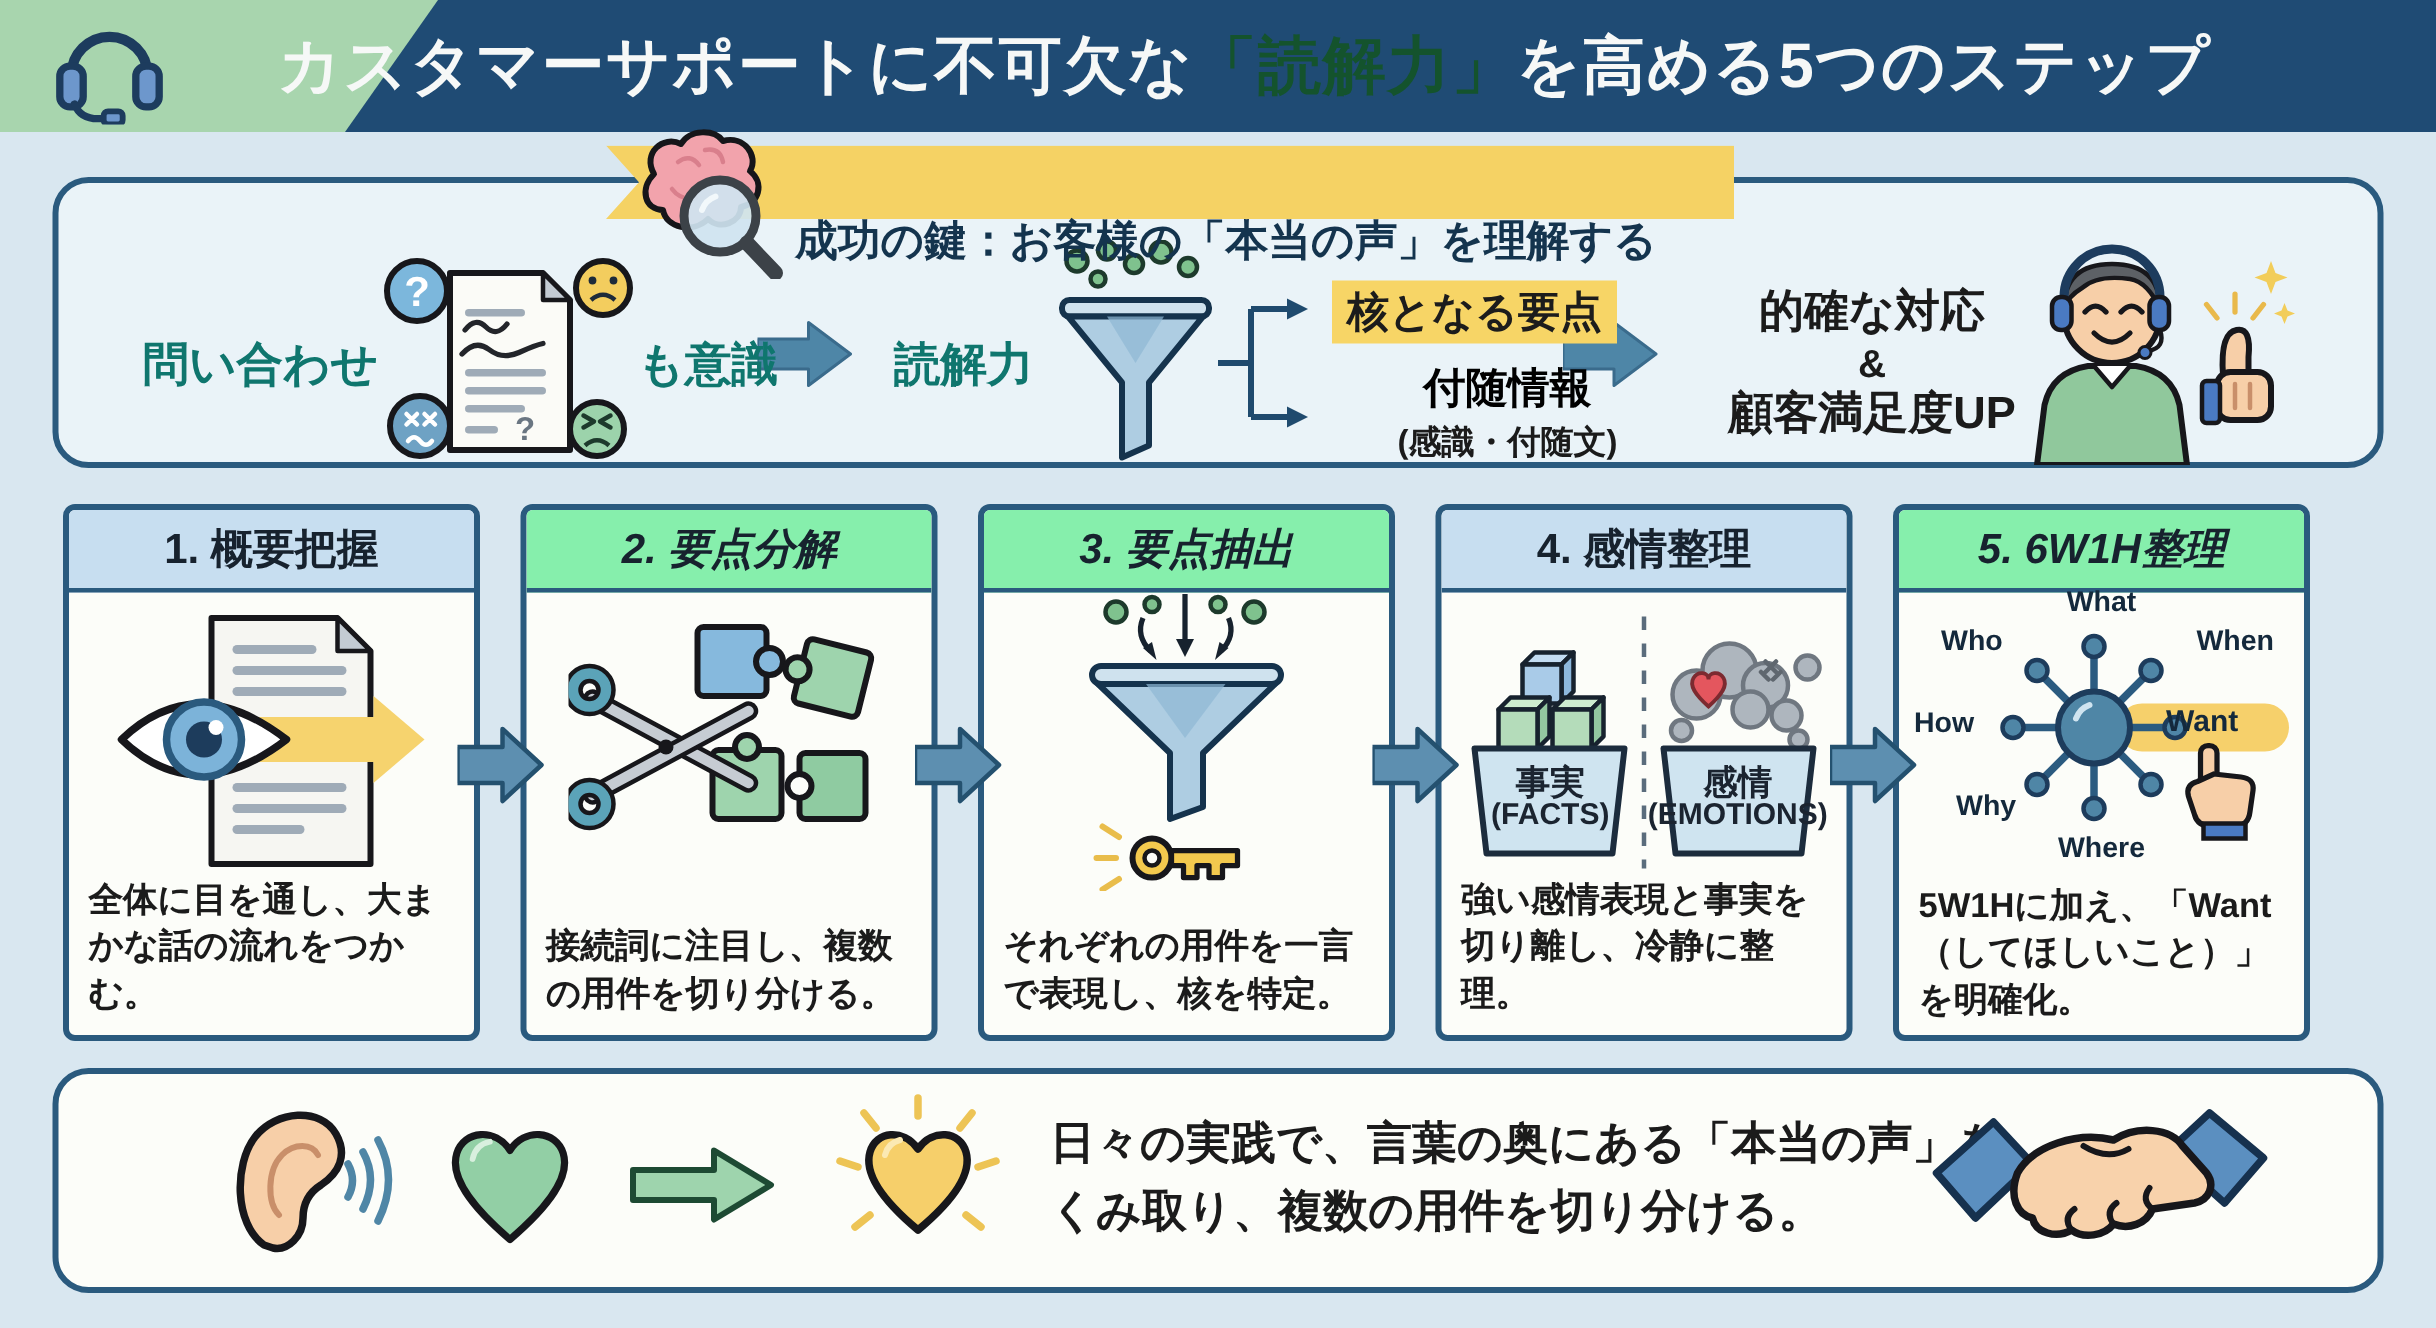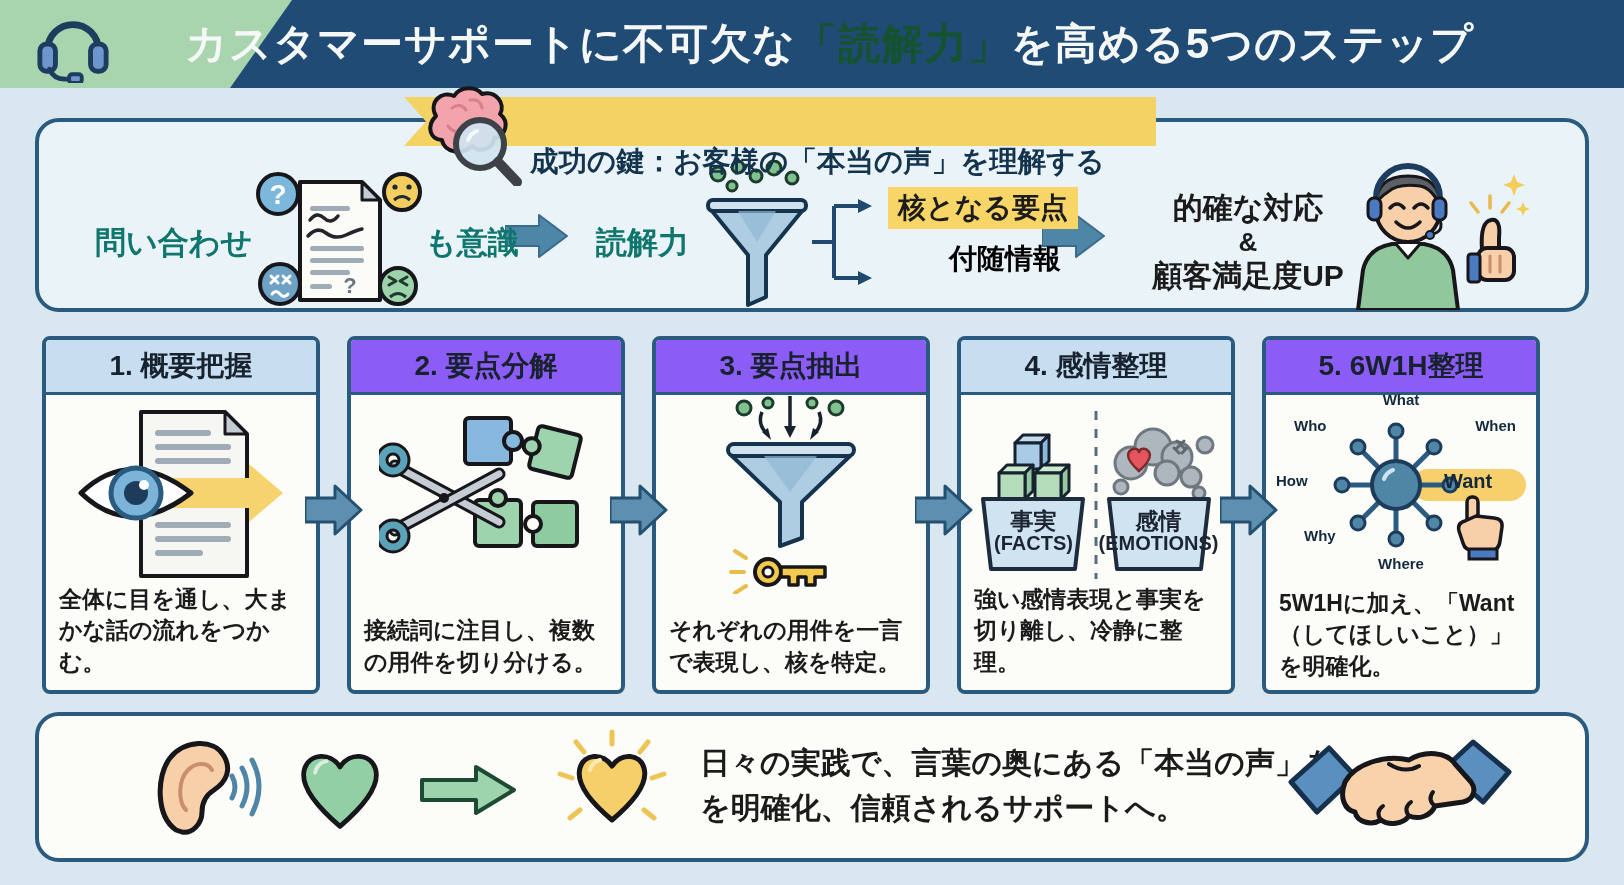--- a/index.html
+++ b/index.html
@@ -33,33 +33,33 @@
   .sub-info .l2{font-size:22px;font-weight:bold;color:#1b1b1b;margin-top:2px;}
   .result-text{width:250px;text-align:center;font-weight:bold;color:#1b1b1b;line-height:1.22;z-index:3;}
   .result-text .r1,.result-text .r3{font-size:30px;}
   .result-text .r2{font-size:26px;}
   
   .card{top:336px;width:278px;height:358px;background:#fcfdf9;border:4px solid #2a5a7e;
     border-radius:8px;box-sizing:border-box;overflow:hidden;}
   .card-head{height:52px;display:flex;align-items:center;justify-content:center;
     font-size:28px;font-weight:bold;color:#17222e;border-bottom:3px solid #2a5a7e;}
   .head-blue{background:#c7def0;}
-  .head-green{background:#8b5cf6;}
+  .head-green{background:#86efac;font-style:italic;}
   .card-icon{position:absolute;left:0;right:0;top:55px;height:198px;
     display:flex;align-items:center;justify-content:center;}
   .card-desc{position:absolute;left:13px;right:11px;bottom:12px;font-size:23px;
     font-weight:bold;color:#1b1b1b;line-height:1.36;}
   .step-arrow{top:484px;z-index:4;}
   
   .fe-wrap{position:relative;width:250px;height:175px;}
   .fe-label{position:absolute;width:125px;text-align:center;color:#1b2430;line-height:1.05;}
   .fe-label .a{font-size:23px;font-weight:bold;}
   .fe-label .b{font-size:20px;font-weight:bold;}
   .hub-wrap{position:relative;width:258px;height:198px;margin-top:-6px;}
-  .hub-label{position:absolute;font-size:15px;font-weight:bold;color:#14293c;white-space:nowrap;}
+  .hub-label{position:absolute;font-size:19px;font-weight:bold;color:#14293c;white-space:nowrap;}
   
   .summary-text{left:700px;top:740px;font-size:30px;font-weight:bold;color:#1b1b1b;line-height:1.5;z-index:3;white-space:nowrap;}
 </style>
 </head>
 <body>
 
 <div class="abs header"></div>
 <div class="abs header-green"></div>
 <svg class="abs" style="left:34px;top:7px;" width="78" height="76" viewBox="0 0 80 78">
   <path d="M14 44 a26 26 0 0 1 52 0" fill="none" stroke="#1d3c5e" stroke-width="7" stroke-linecap="round"></path>
@@ -134,20 +134,21 @@
 
 <svg class="abs" style="left:812px;top:196px;" width="74" height="92" viewBox="0 0 74 92">
   <path d="M0 46 H22 M22 10 V82 M22 10 H46 M22 82 H46" fill="none" stroke="#1f4a6e" stroke-width="4"></path>
   <polygon points="46,3 60,10 46,17" fill="#1f4a6e"></polygon>
   <polygon points="46,75 60,82 46,89" fill="#1f4a6e"></polygon>
 </svg>
 
 <div class="abs core-chip" style="left:888px;top:187px;">核となる要点</div>
 <div class="abs sub-info" style="left:880px;top:240px;">
   <div class="l1">付随情報</div>
+  <div class="l2">(感識・付随文)</div>
 </div>
 
 <svg class="abs" style="left:1042px;top:213px;" width="64" height="46" viewBox="0 0 64 46">
   <polygon points="0,13 34,13 34,2 62,23 34,44 34,33 0,33" fill="#4e86a7" stroke="#3a6b8c" stroke-width="2" stroke-linejoin="round"></polygon>
 </svg>
 
 <div class="abs result-text" style="left:1123px;top:190px;">
   <div class="r1">的確な対応</div>
   <div class="r2">&amp;</div>
   <div class="r3">顧客満足度UP</div>
@@ -377,21 +378,21 @@
 </svg>
 
 <svg class="abs" style="left:548px;top:722px;z-index:3;" width="128" height="128" viewBox="0 0 128 128">
   <path d="M64 22 v-12 M36 30 l-8 -10 M92 30 l8 -10 M24 56 l-12 -4 M104 56 l12 -4 M32 88 l-10 8 M96 88 l10 8" stroke="#edc455" stroke-width="5" stroke-linecap="round"></path>
   <path d="M64 98 C40 78 28 60 32 46 C36 32 54 30 64 44 C74 30 92 32 96 46 C100 60 88 78 64 98 Z" fill="#f6cf6a" stroke="#17171b" stroke-width="5" stroke-linejoin="round"></path>
   <path d="M42 48 q2 -8 10 -10" fill="none" stroke="#fbe9b4" stroke-width="4" stroke-linecap="round"></path>
 </svg>
 
 <div class="abs summary-text">
   <div>日々の実践で、言葉の奥にある「本当の声」を</div>
-  <div>を明確化、信頼されるサポートへ。</div>
+  <div>くみ取り、複数の用件を切り分ける。</div>
 </div>
 
 <svg class="abs" style="left:1285px;top:720px;z-index:3;" width="230" height="134" viewBox="0 0 230 134">
   <path d="M6 62 L44 28 L70 56 L32 92 Z" fill="#5b8fc0" stroke="#16314e" stroke-width="5" stroke-linejoin="round"></path>
   <path d="M224 52 L188 22 L160 48 L198 82 Z" fill="#5b8fc0" stroke="#16314e" stroke-width="5" stroke-linejoin="round"></path>
   <path d="M60 62 C70 44 100 34 124 40 C140 30 162 32 170 44 L186 62 C192 70 188 80 178 82 L150 86 C146 96 134 100 124 96 C118 104 104 106 96 100 C86 106 72 102 70 92 C60 90 54 78 60 62 Z" fill="#f8d2ab" stroke="#17171b" stroke-width="5" stroke-linejoin="round"></path>
   <path d="M96 100 q-6 -8 2 -14 M124 96 q-6 -8 2 -14 M150 86 q-8 -6 -2 -14" fill="none" stroke="#17171b" stroke-width="4" stroke-linecap="round"></path>
   <path d="M104 44 q16 10 30 2" fill="none" stroke="#17171b" stroke-width="4" stroke-linecap="round"></path>
 </svg>
 

